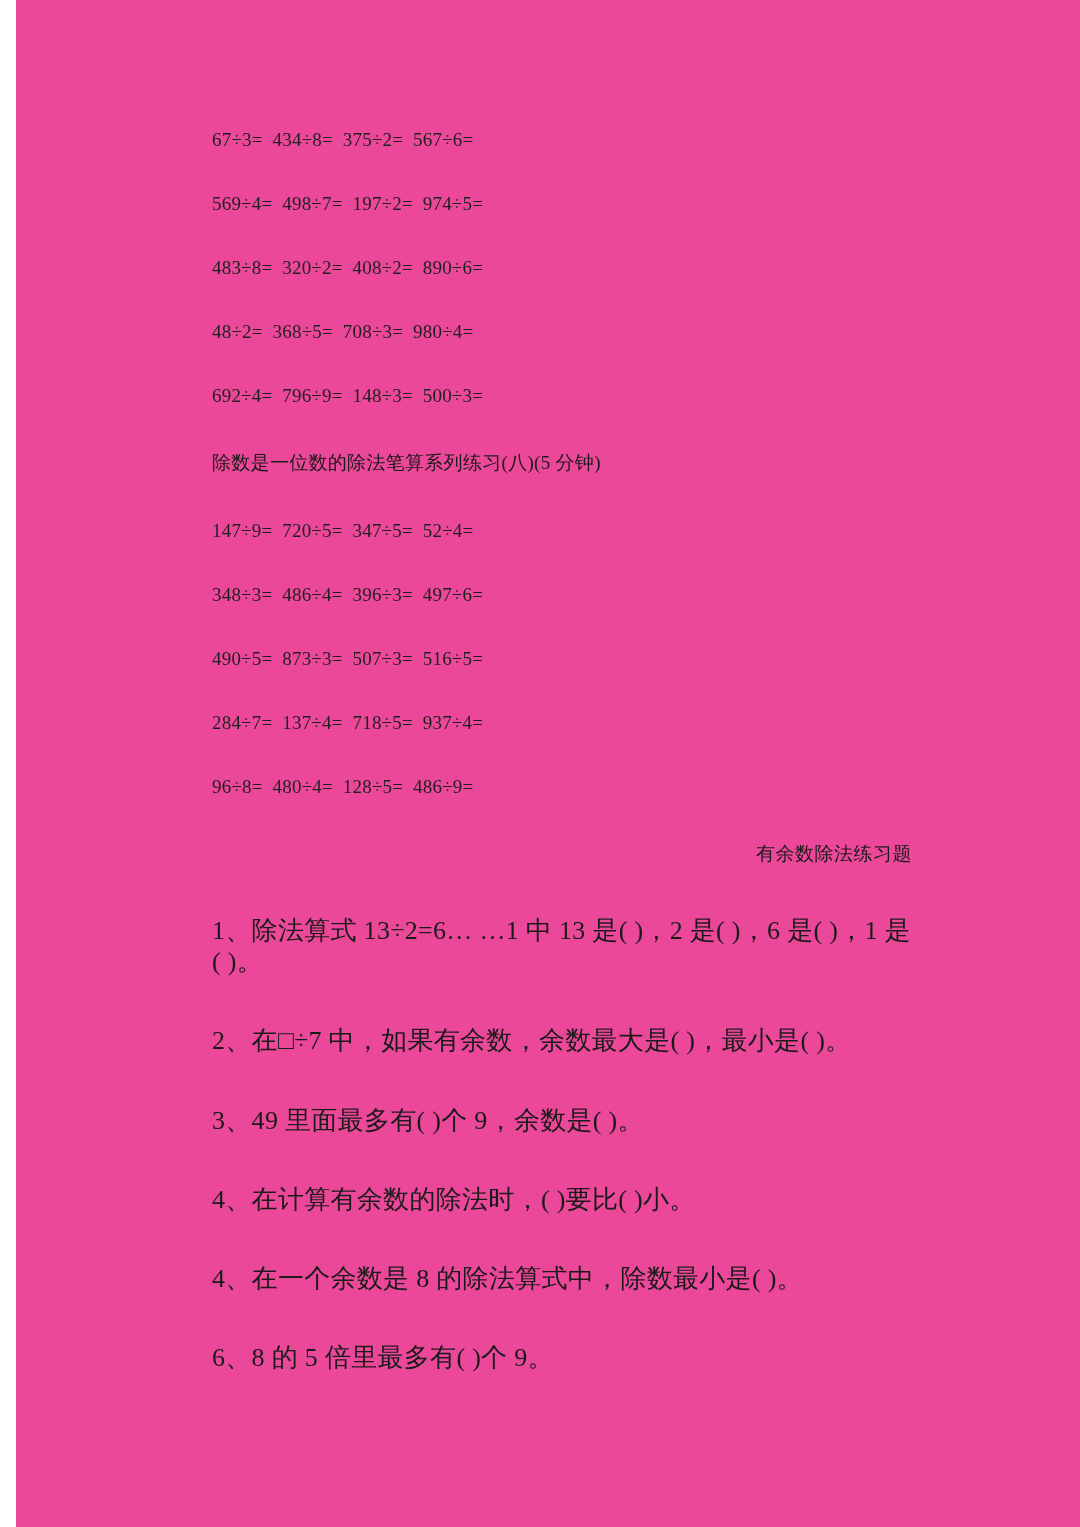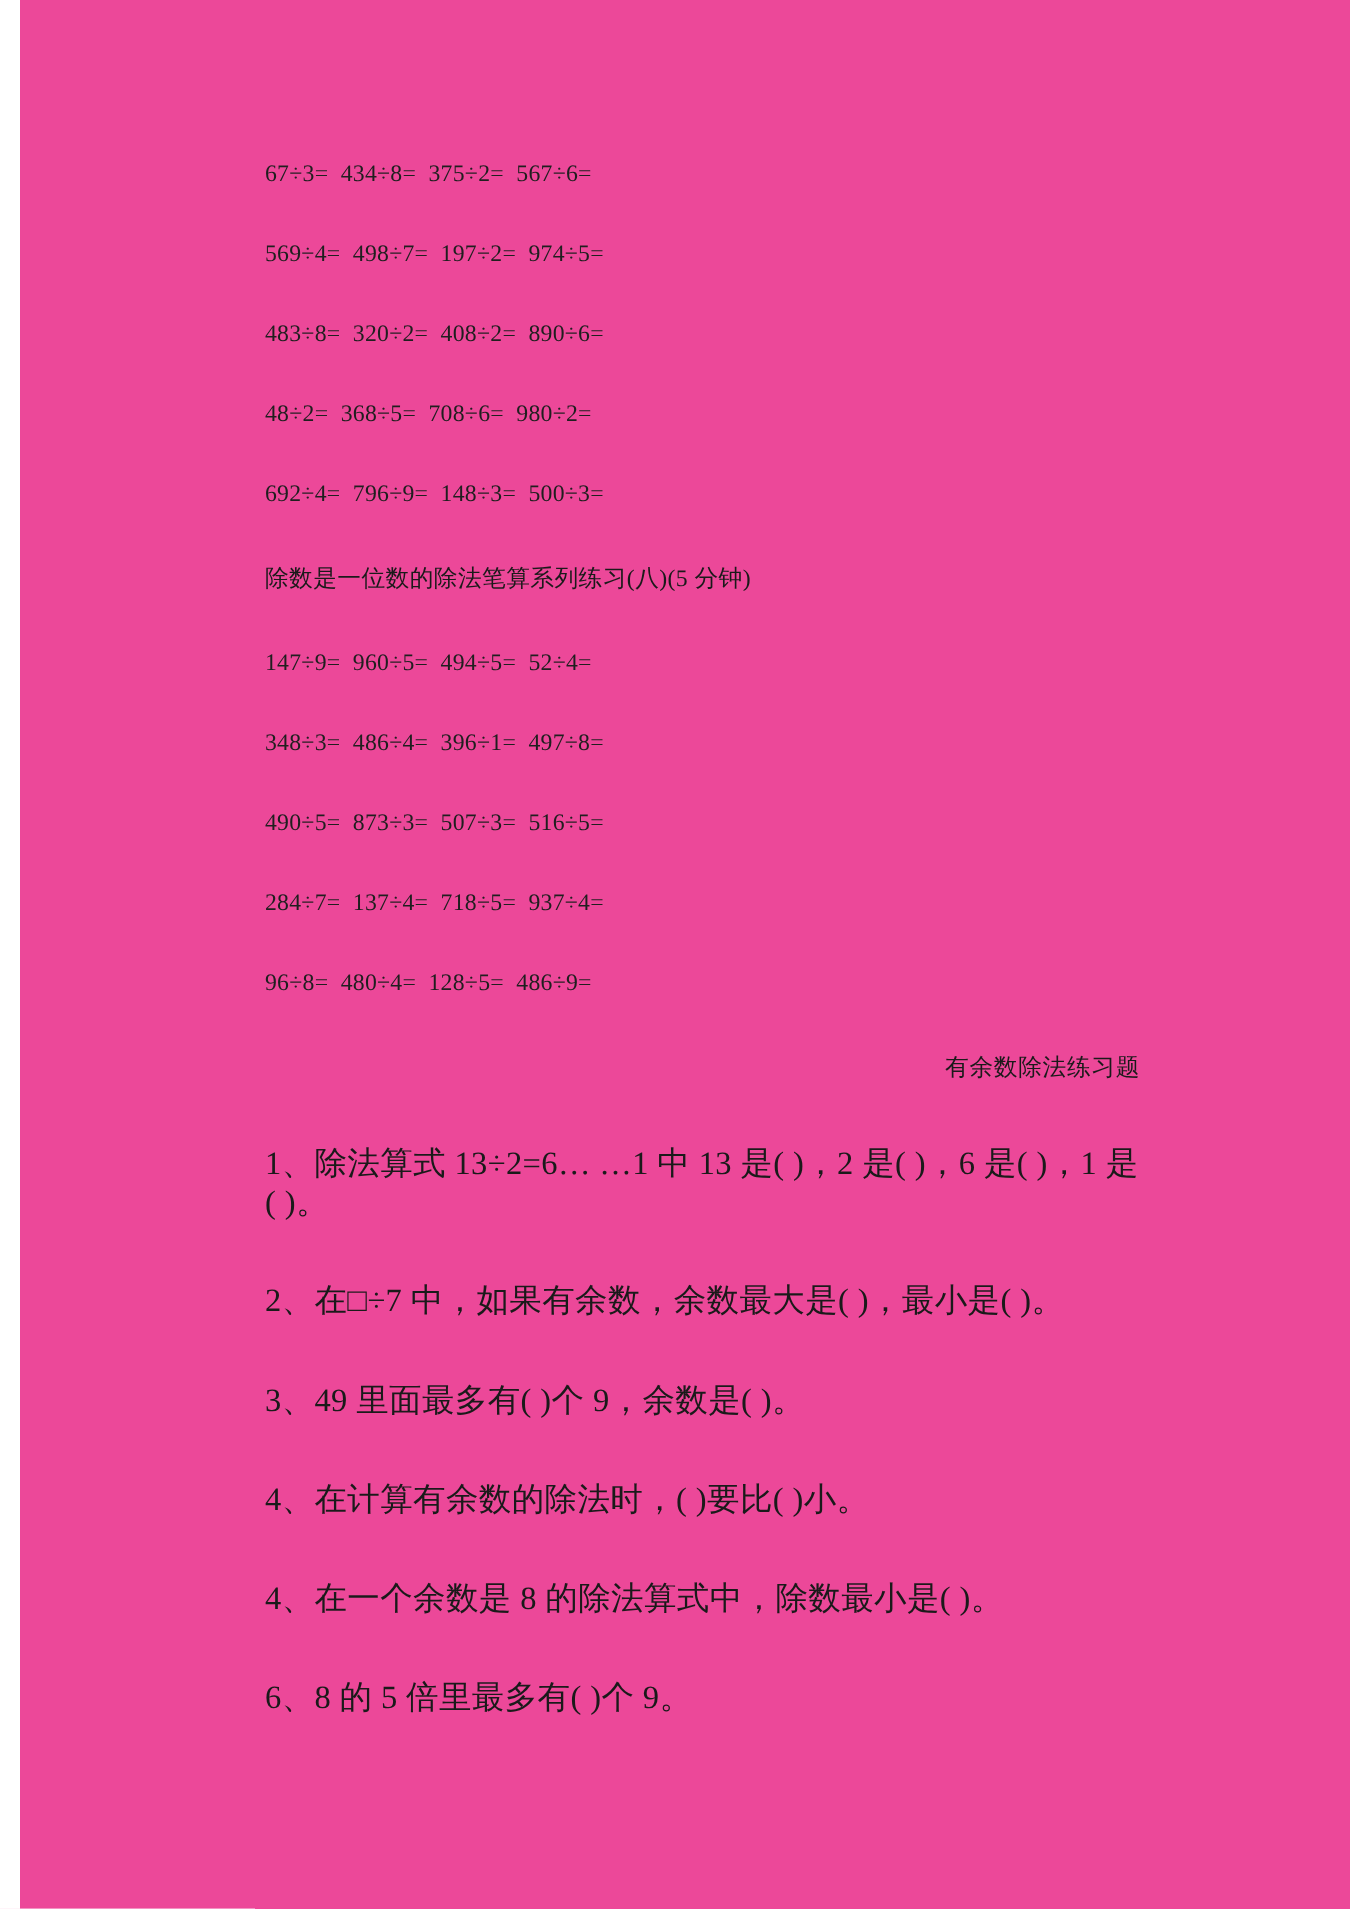--- a/index.html
+++ b/index.html
@@ -66,27 +66,27 @@
 </style>
 </head>
 <body>
 
 <div class="page">
   <div class="content">
 
     <div class="line exercise-row">67÷3=  434÷8=  375÷2=  567÷6=</div>
     <div class="line exercise-row">569÷4=  498÷7=  197÷2=  974÷5=</div>
     <div class="line exercise-row">483÷8=  320÷2=  408÷2=  890÷6=</div>
-    <div class="line exercise-row">48÷2=  368÷5=  708÷6=  980÷2=</div>
+    <div class="line exercise-row">48÷2=  368÷5=  708÷3=  980÷4=</div>
     <div class="line exercise-row">692÷4=  796÷9=  148÷3=  500÷3=</div>
 
     <div class="section-heading">除数是一位数的除法笔算系列练习(八)(5 分钟)</div>
 
-    <div class="line exercise-row">147÷9=  960÷5=  494÷5=  52÷4=</div>
-    <div class="line exercise-row">348÷3=  486÷4=  396÷1=  497÷8=</div>
+    <div class="line exercise-row">147÷9=  720÷5=  347÷5=  52÷4=</div>
+    <div class="line exercise-row">348÷3=  486÷4=  396÷3=  497÷6=</div>
     <div class="line exercise-row">490÷5=  873÷3=  507÷3=  516÷5=</div>
     <div class="line exercise-row">284÷7=  137÷4=  718÷5=  937÷4=</div>
     <div class="line exercise-row">96÷8=  480÷4=  128÷5=  486÷9=</div>
 
     <div class="doc-title">有余数除法练习题</div>
 
 
     <div class="question">1、除法算式 13÷2=6… …1 中 13 是( )，2 是( )，6 是( )，1 是( )。</div>
     <div class="question">2、在□÷7 中，如果有余数，余数最大是( )，最小是( )。</div>
     <div class="question">3、49 里面最多有( )个 9，余数是( )。</div>

